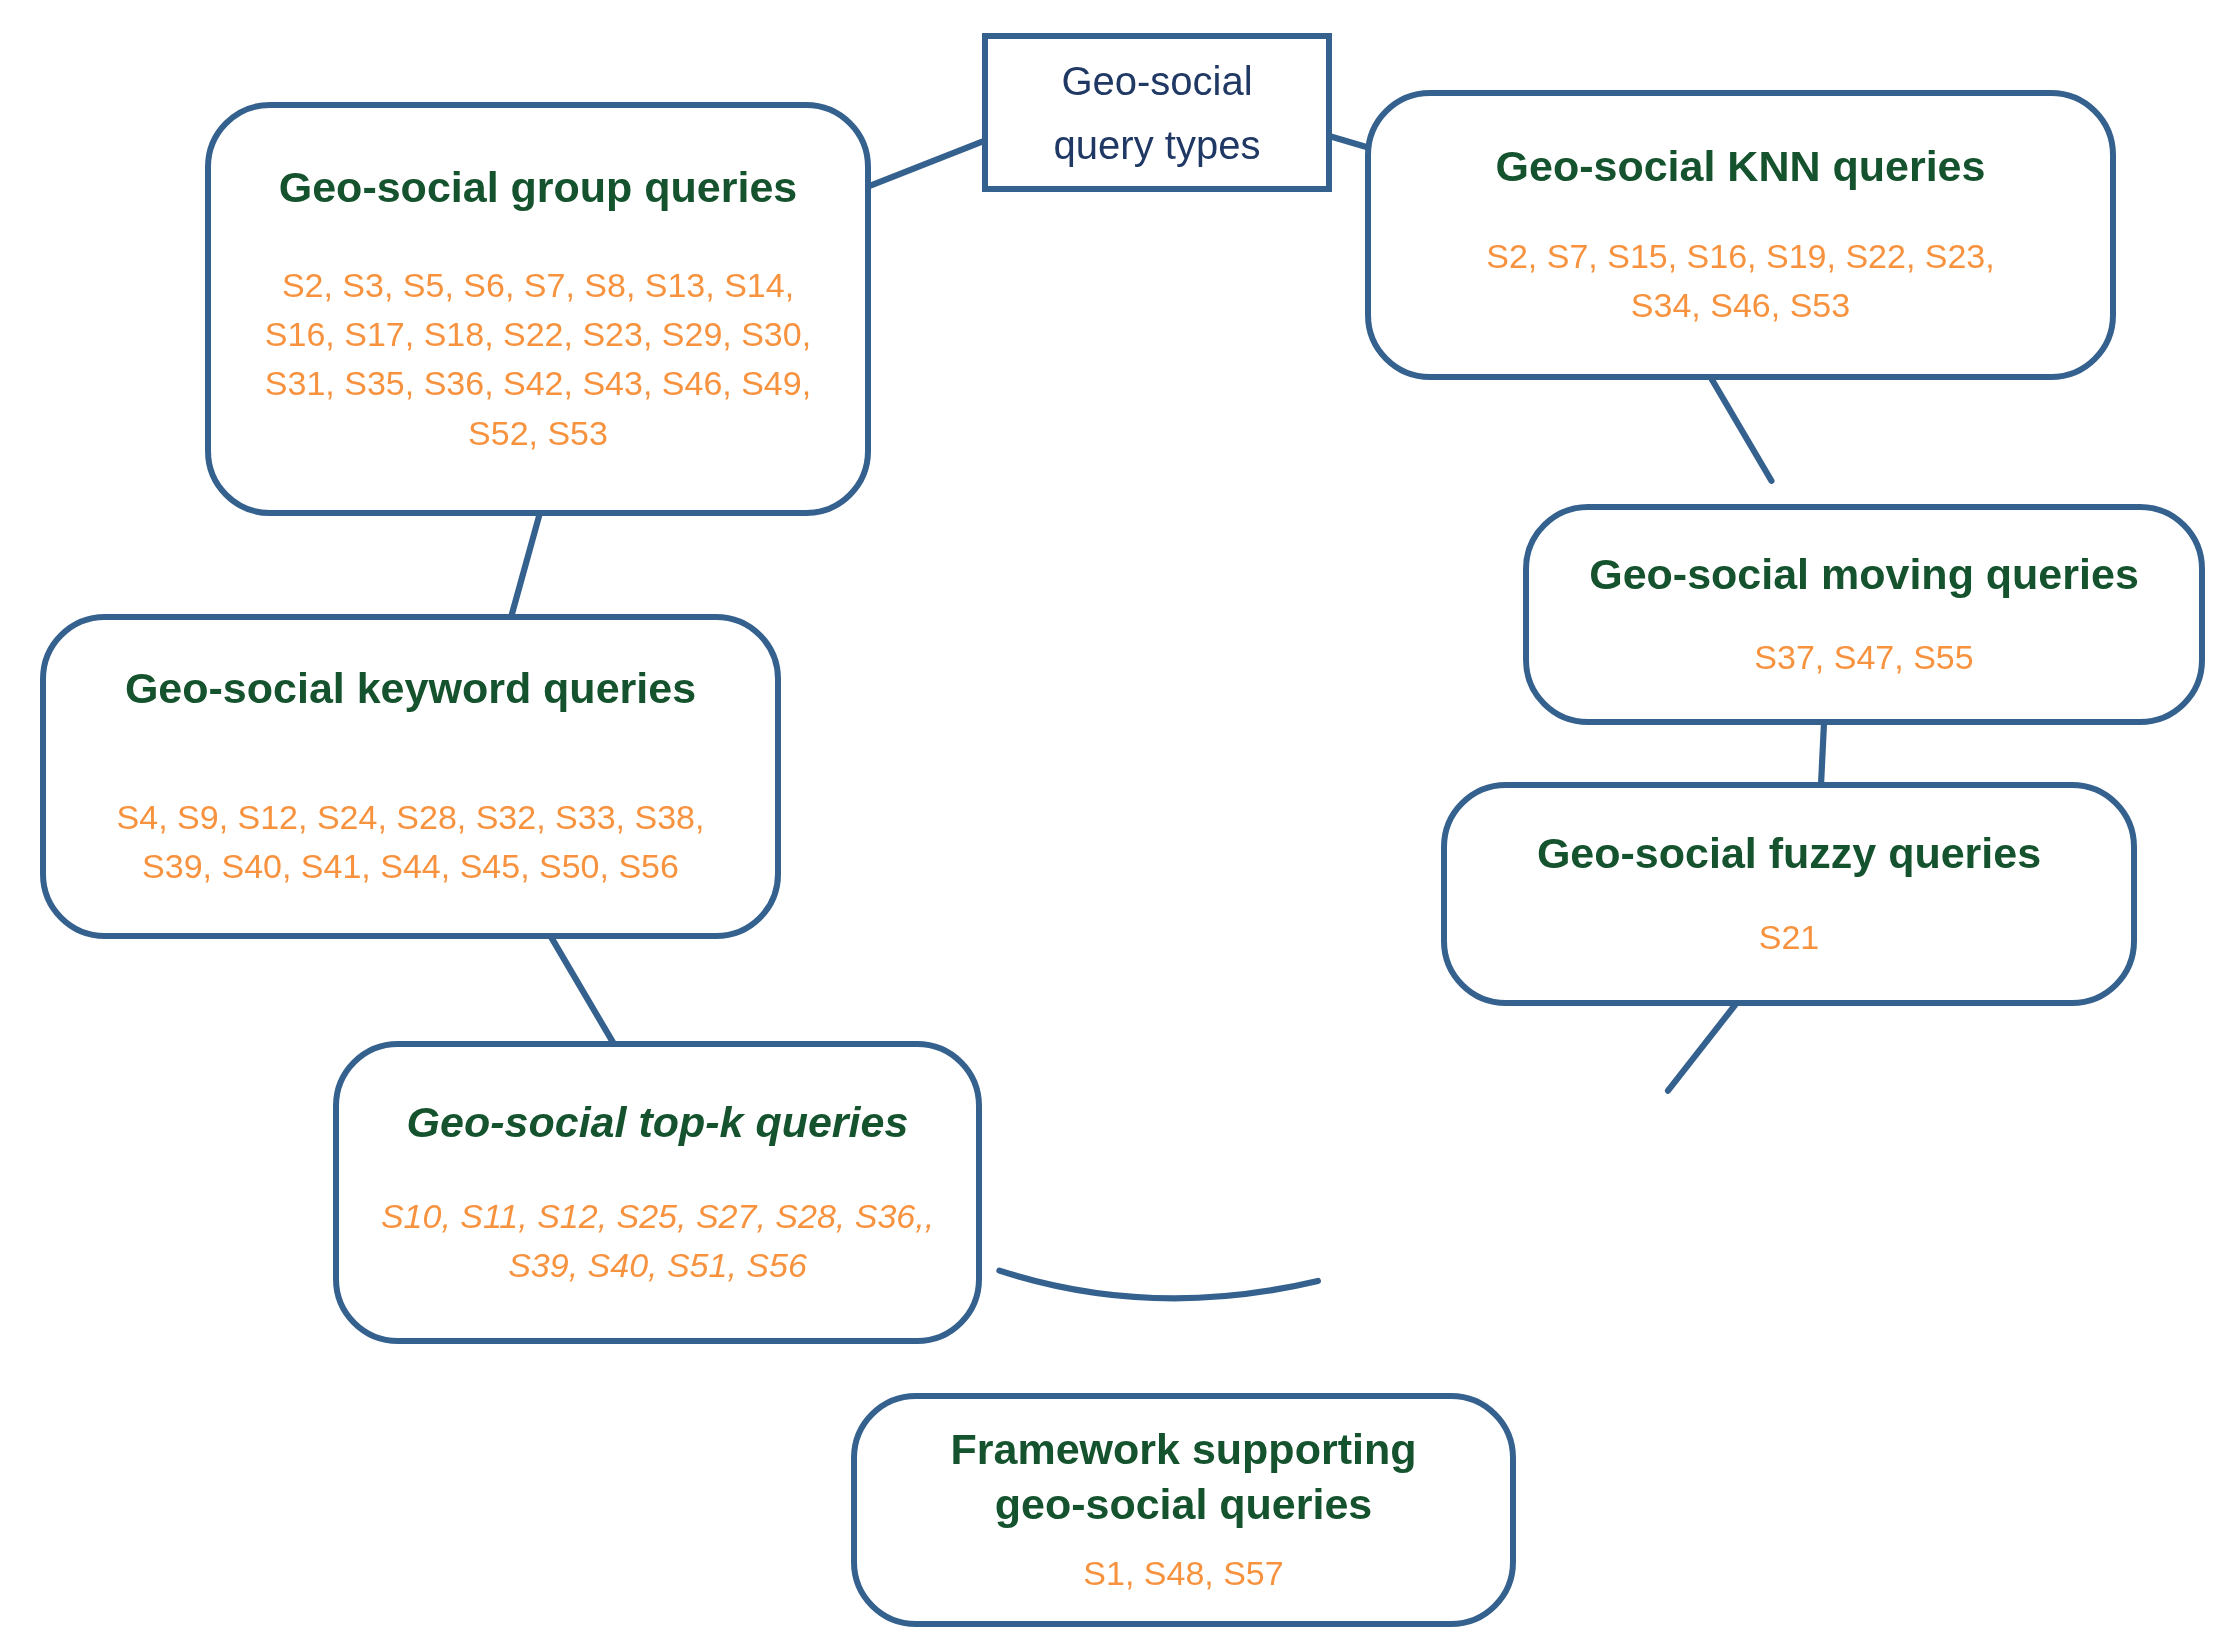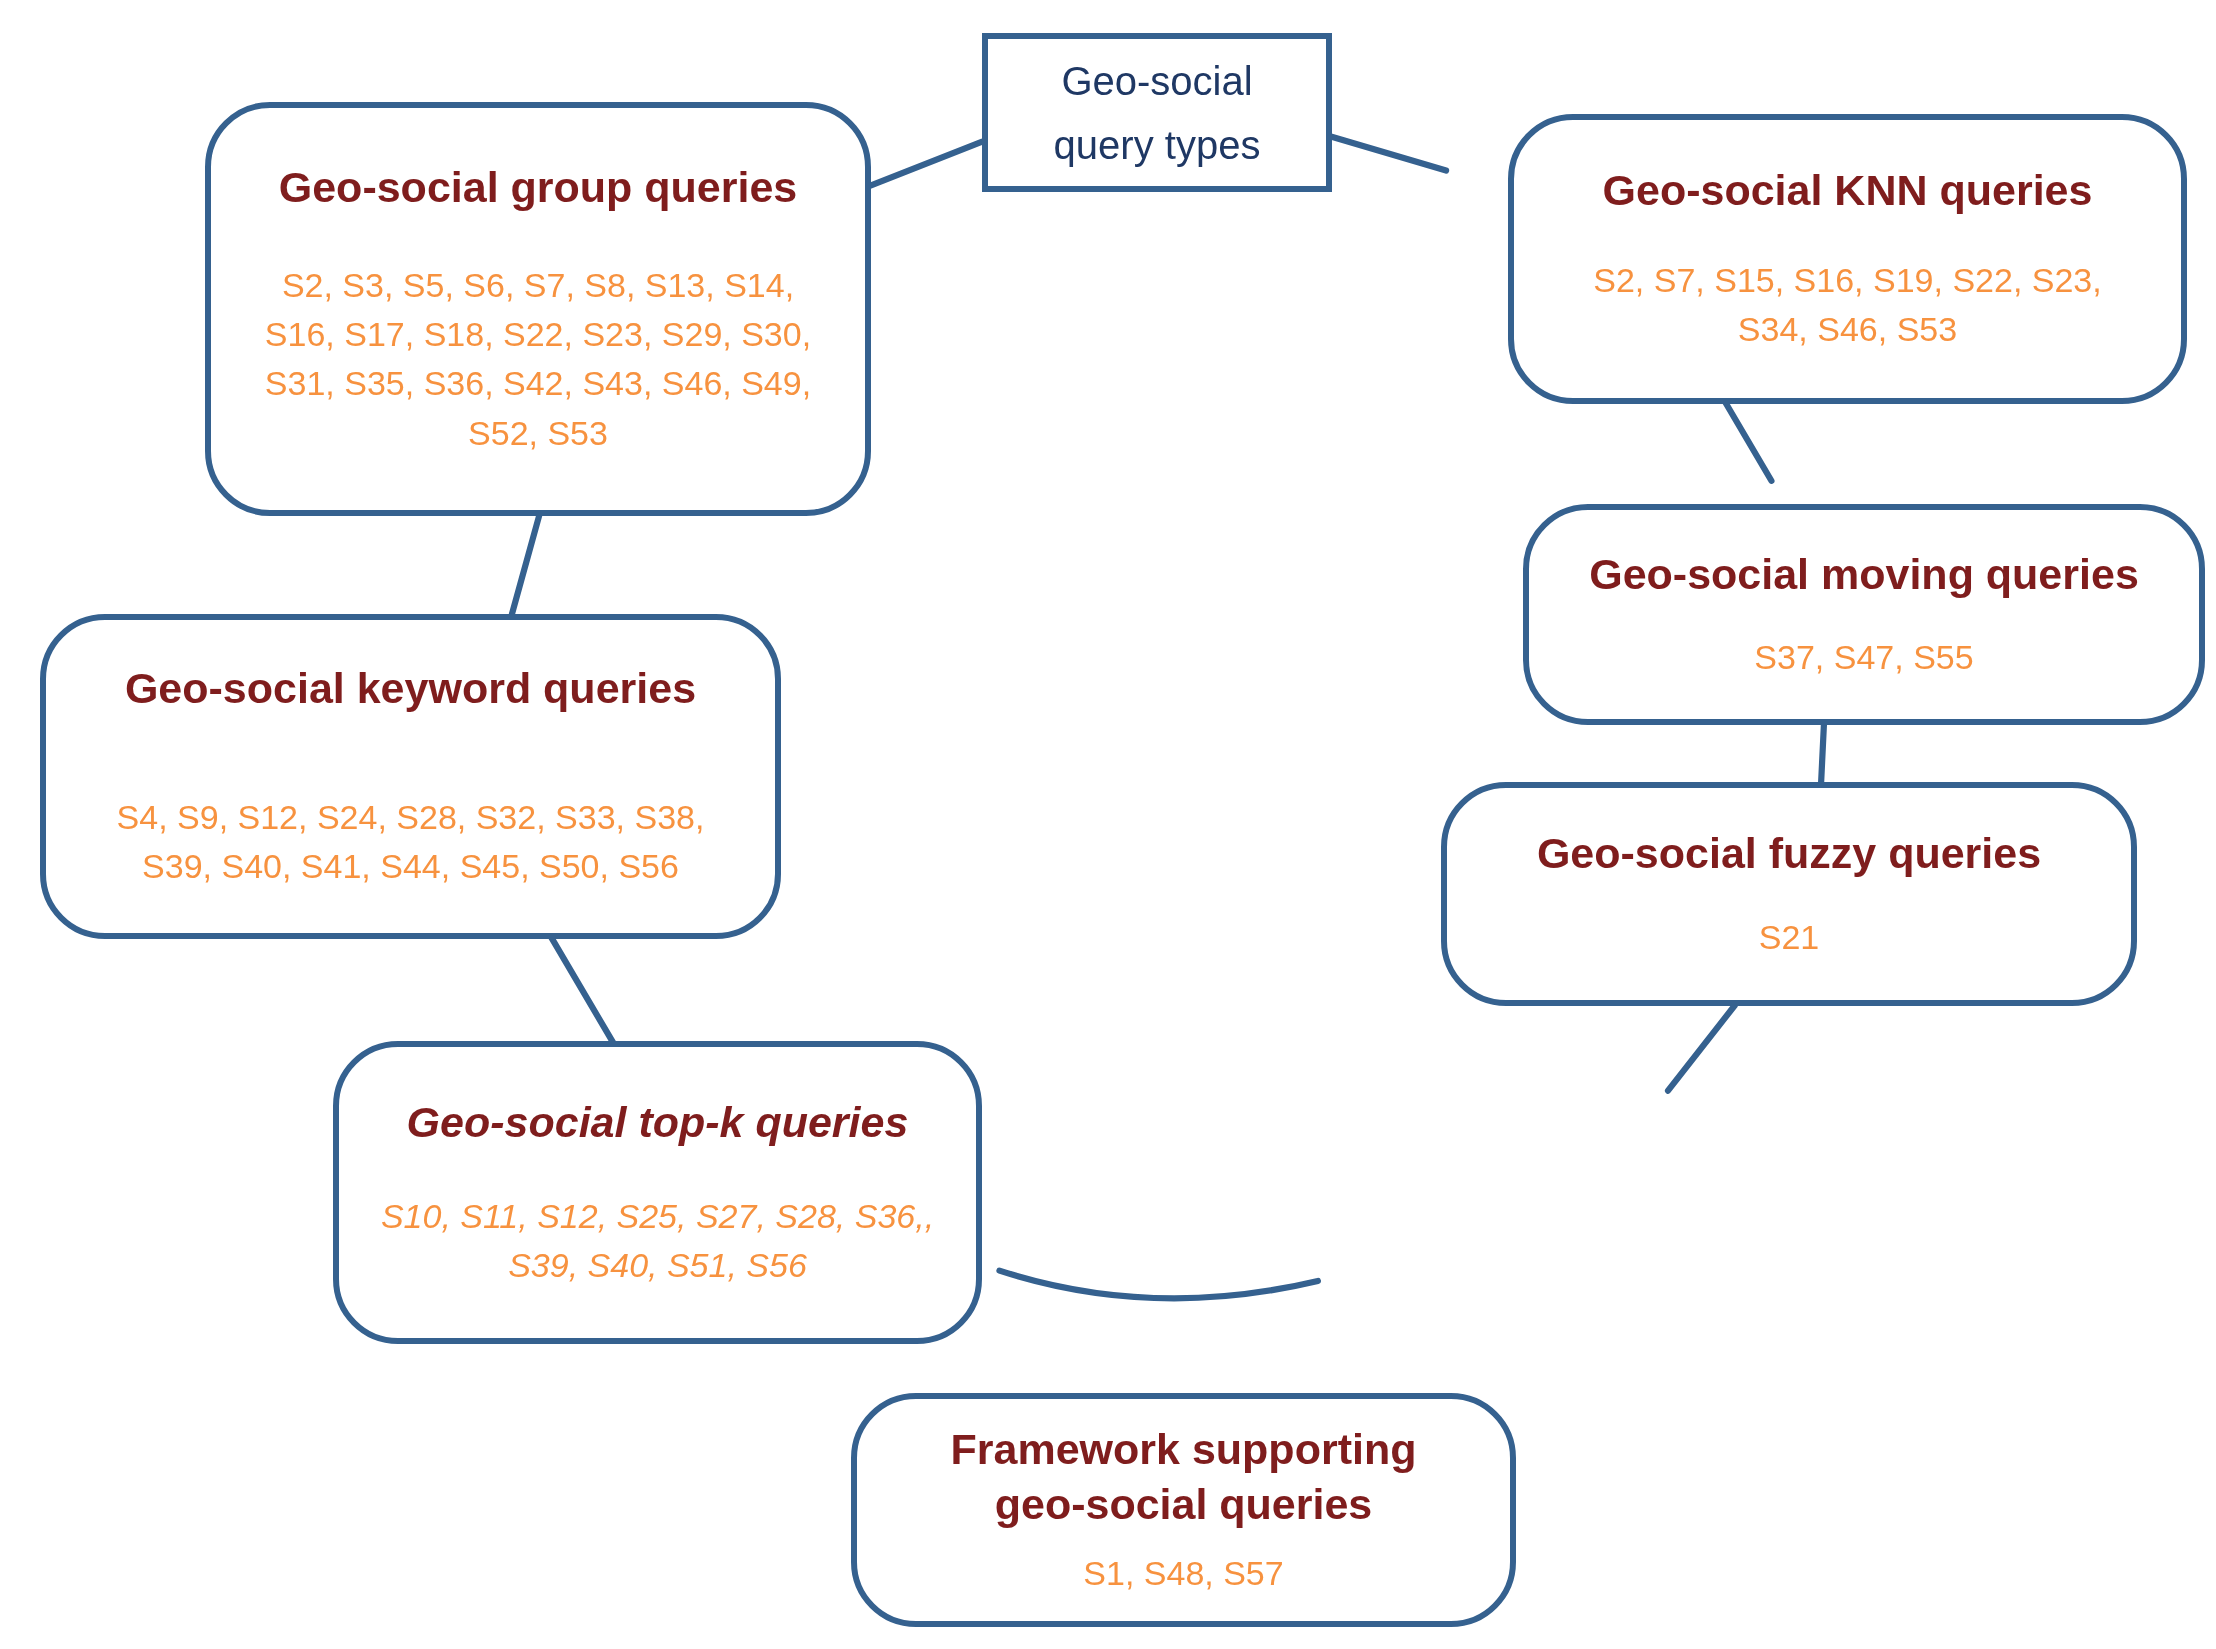--- a/index.html
+++ b/index.html
@@ -28,21 +28,21 @@
     display: flex;
     flex-direction: column;
     align-items: center;
     justify-content: space-evenly;
     text-align: center;
     padding: 6.9px 20.7px;
   }
   .node .title {
     font-weight: bold;
     font-size: 43px;
-    color: #7f1d1d;
+    color: #14532d;
     line-height: 1.3;
     white-space: pre-line;
   }
   .node .ids {
     font-size: 34px;
     color: #f7923f;
     line-height: 1.45;
     white-space: pre-line;
     max-width: 95%;
   }
@@ -51,21 +51,21 @@
     border-radius: 0;
     justify-content: center;
   }
   .center-box .title {
     font-weight: normal;
     font-size: 40px;
     color: #1f3864;
     line-height: 1.6;
   }
   .group-box     { left: 205px;  top: 102px;  width: 666px;  height: 414px; }
-  .knn-box       { left: 1508px; top: 90px;  width: 679px;  height: 290px; margin-top: 24px; }
+  .knn-box       { left: 1365px; top: 90px;  width: 751px;  height: 290px; }
   .moving-box    { left: 1523px; top: 479px;  width: 682px;  height: 221px; margin-top: 25px; }
   .fuzzy-box     { left: 1441px; top: 782px; width: 696px; height: 224px; }
   .skyline-box   { left: 1317px; top: 1089px; width: 682px;  height: 238px; }
   .keyword-box   { left: 40px;   top: 614px;  width: 741px; height: 325px; gap: 41px; }
   .topk-box      { left: 333px;  top: 1041px; width: 649px;  height: 303px; font-style: italic; }
   .framework-box { left: 851px; top: 1393px; width: 665px;  height: 234px; }
   .connector {
     stroke: #35618f;
     stroke-width: 9;
     fill: none;

